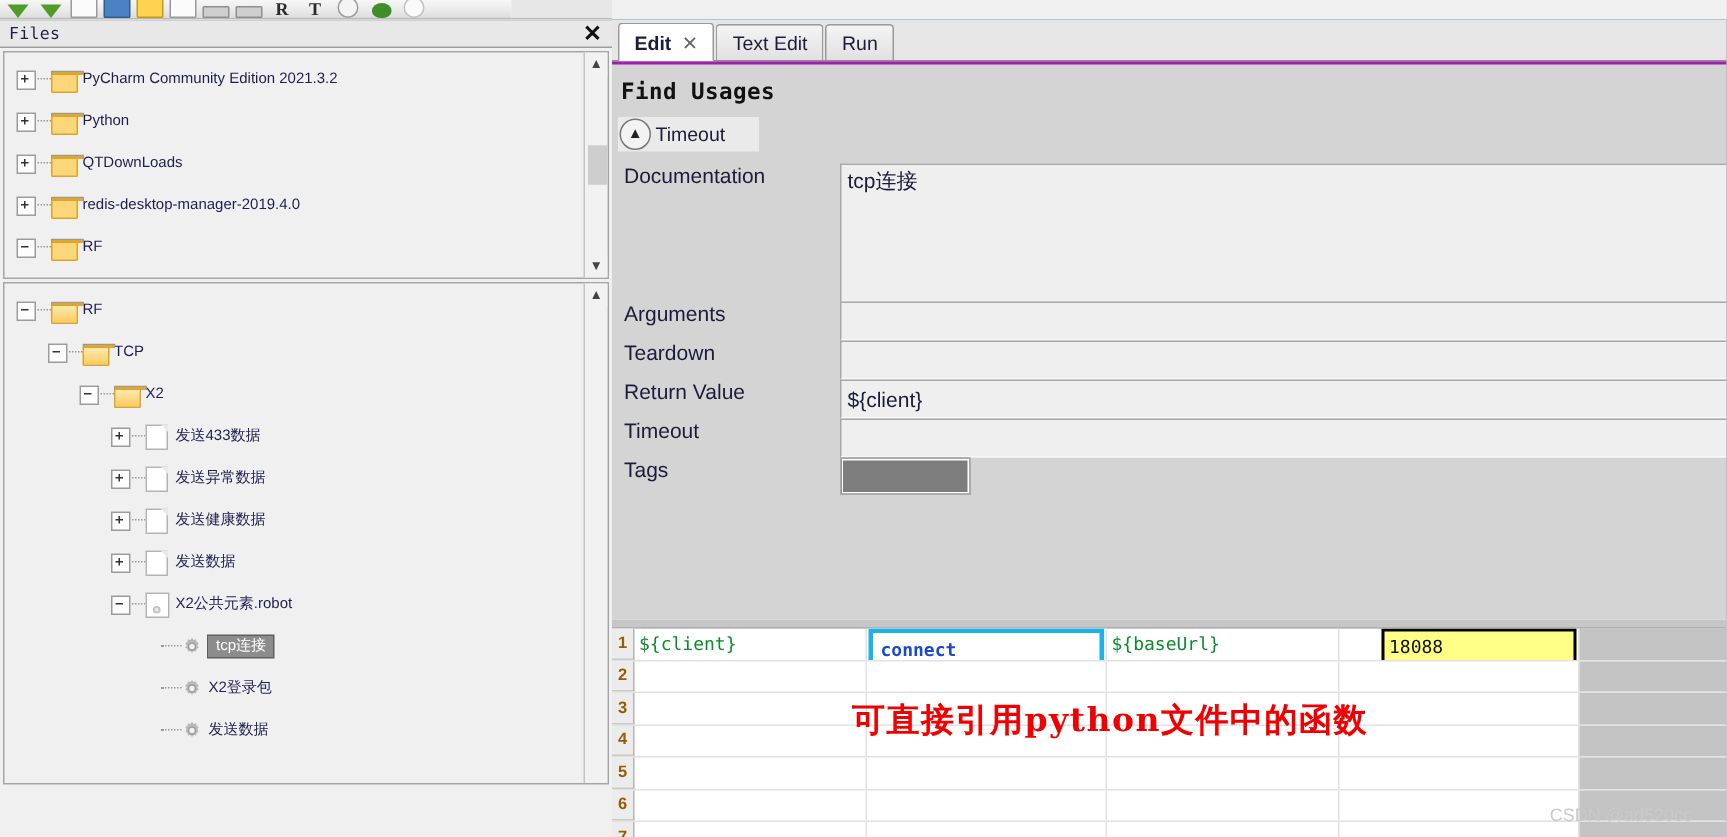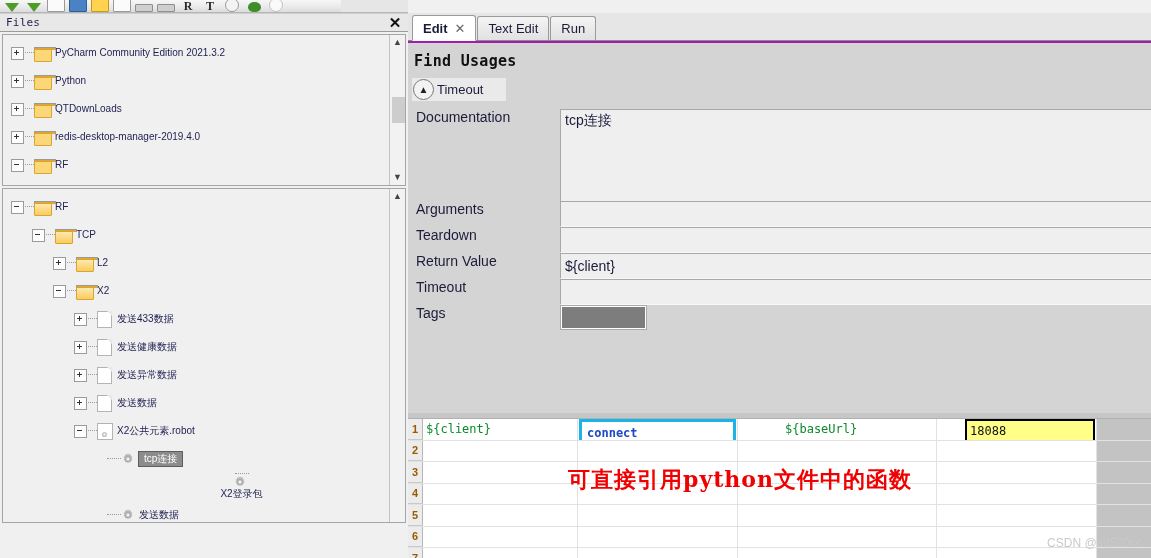--- a/index.html
+++ b/index.html
@@ -119,32 +119,32 @@
   .grid-topstrip{height:5px;background:#c6c6c6;border-bottom:1px solid #b0b0b0;}
   .grow{display:flex;height:21.5px;border-bottom:1px solid #e2e2e2;box-sizing:border-box;}
   .gnum{width:15px;flex:0 0 auto;background:#ececec;border-right:1px solid #b6b6b6;border-bottom:1px solid #c9c9c9;
     display:flex;align-items:center;justify-content:center;box-sizing:border-box;
     font-family:"Liberation Sans",sans-serif;font-weight:bold;font-size:11px;color:#9a5b00;}
   .gcell{border-right:1px solid #e2e2e2;box-sizing:border-box;position:relative;
     font-family:"DejaVu Sans Mono","Liberation Mono",monospace;font-size:12px;
     display:flex;align-items:center;padding-left:3px;overflow:hidden;}
   .c1{width:155px;flex:0 0 auto;}
   .c2{width:160px;flex:0 0 auto;}
-  .c3{width:155px;flex:0 0 auto;margin-left:44px;}
+  .c3{width:155px;flex:0 0 auto;}
   .c4{width:160px;flex:0 0 auto;}
   .c5{flex:1;background:#c3c3c3;border-right:none;}
   .var{color:#0a8a2a;}
   .kw{color:#1b49c7;font-weight:bold;}
   .cell-sel{position:absolute;left:1px;top:0px;right:1px;height:27px;border:3px solid #1ab4e8;background:#fff;
     display:flex;align-items:center;padding-left:5px;box-sizing:border-box;z-index:3;}
   .cell-edit{position:absolute;left:0px;top:0px;right:1px;height:24px;border:2px solid #000;background:#ffff88;
     display:flex;align-items:center;padding-left:3px;box-sizing:border-box;z-index:3;color:#111;margin-left:28px;}
   .annot{position:absolute;left:160px;top:52px;font-family:"DejaVu Serif","Liberation Serif",serif;
     font-size:22px;font-weight:bold;color:#f00101;white-space:nowrap;z-index:4;letter-spacing:1px;}
-  .watermark{position:absolute;right:9px;bottom:8px;font-size:12px;color:#c9c9c9;font-family:"Liberation Sans",sans-serif;z-index:5;}
+  .watermark{position:absolute;right:23px;bottom:8px;font-size:12px;color:#c9c9c9;font-family:"Liberation Sans",sans-serif;z-index:5;}
 </style>
 </head>
 <body>
 
 <div class="app">
 
   <div class="toolbar">
     <div class="tb-ico">
         <div class="tb-arrow"></div>
       </div>
@@ -269,54 +269,45 @@
           <div class="node" style="padding-left:29px;height:28px;">
             <span class="exp"></span>
             <span class="dots"></span>
             <div class="folder open">
               <div class="tab"></div>
               <div class="body"></div>
             </div>
             <span class="lbl">TCP</span>
           </div>
           <div class="node" style="padding-left:50px;height:28px;">
-            <span class="exp plus"></span>
-            <span class="dots"></span>
-            <div class="folder open">
-              <div class="tab"></div>
-              <div class="body"></div>
-            </div>
-            <span class="lbl">L2</span>
-          </div>
-          <div class="node" style="padding-left:50px;height:28px;">
             <span class="exp"></span>
             <span class="dots"></span>
             <div class="folder open">
               <div class="tab"></div>
               <div class="body"></div>
             </div>
             <span class="lbl">X2</span>
           </div>
           <div class="node" style="padding-left:71px;height:28px;">
             <span class="exp plus"></span>
             <span class="dots"></span>
             <div class="fileicon"></div>
             <span class="lbl">发送433数据</span>
           </div>
           <div class="node" style="padding-left:71px;height:28px;">
             <span class="exp plus"></span>
             <span class="dots"></span>
             <div class="fileicon"></div>
+            <span class="lbl">发送异常数据</span>
+          </div>
+          <div class="node" style="padding-left:71px;height:28px;">
+            <span class="exp plus"></span>
+            <span class="dots"></span>
+            <div class="fileicon"></div>
             <span class="lbl">发送健康数据</span>
-          </div>
-          <div class="node" style="padding-left:71px;height:28px;">
-            <span class="exp plus"></span>
-            <span class="dots"></span>
-            <div class="fileicon"></div>
-            <span class="lbl">发送异常数据</span>
           </div>
           <div class="node" style="padding-left:71px;height:28px;">
             <span class="exp plus"></span>
             <span class="dots"></span>
             <div class="fileicon"></div>
             <span class="lbl">发送数据</span>
           </div>
           <div class="node" style="padding-left:71px;height:28px;">
             <span class="exp"></span>
             <span class="dots"></span>
@@ -334,21 +325,21 @@
             <div class="gear">
               <svg width="14" height="14" viewBox="0 0 14 14">
                 <g fill="#b9b9b9" opacity="1">
                   <path d="M7 1.2l1 1.4 1.7-.4.4 1.7 1.4 1-1 1.4 1 1.4-1.4 1-.4 1.7-1.7-.4-1 1.4-1-1.4-1.7.4-.4-1.7-1.4-1 1-1.4-1-1.4 1.4-1 .4-1.7 1.7.4z"></path>
                 </g>
                 <circle cx="7" cy="7" r="2.3" fill="#f0f0f0" stroke="#9d9d9d" stroke-width="1"></circle>
               </svg>
             </div>
             <span class="lbl sel">tcp连接</span>
           </div>
-          <div class="node" style="padding-left:92px;height:28px;flex-direction:column;">
+          <div class="node" style="padding-left:92px;height:28px;">
             <span class="exp-spacer"></span>
             <span class="dots long"></span>
             <div class="gear">
               <svg width="14" height="14" viewBox="0 0 14 14">
                 <g fill="#b9b9b9" opacity="1">
                   <path d="M7 1.2l1 1.4 1.7-.4.4 1.7 1.4 1-1 1.4 1 1.4-1.4 1-.4 1.7-1.7-.4-1 1.4-1-1.4-1.7.4-.4-1.7-1.4-1 1-1.4-1-1.4 1.4-1 .4-1.7 1.7.4z"></path>
                 </g>
                 <circle cx="7" cy="7" r="2.3" fill="#f0f0f0" stroke="#9d9d9d" stroke-width="1"></circle>
               </svg>
             </div>

